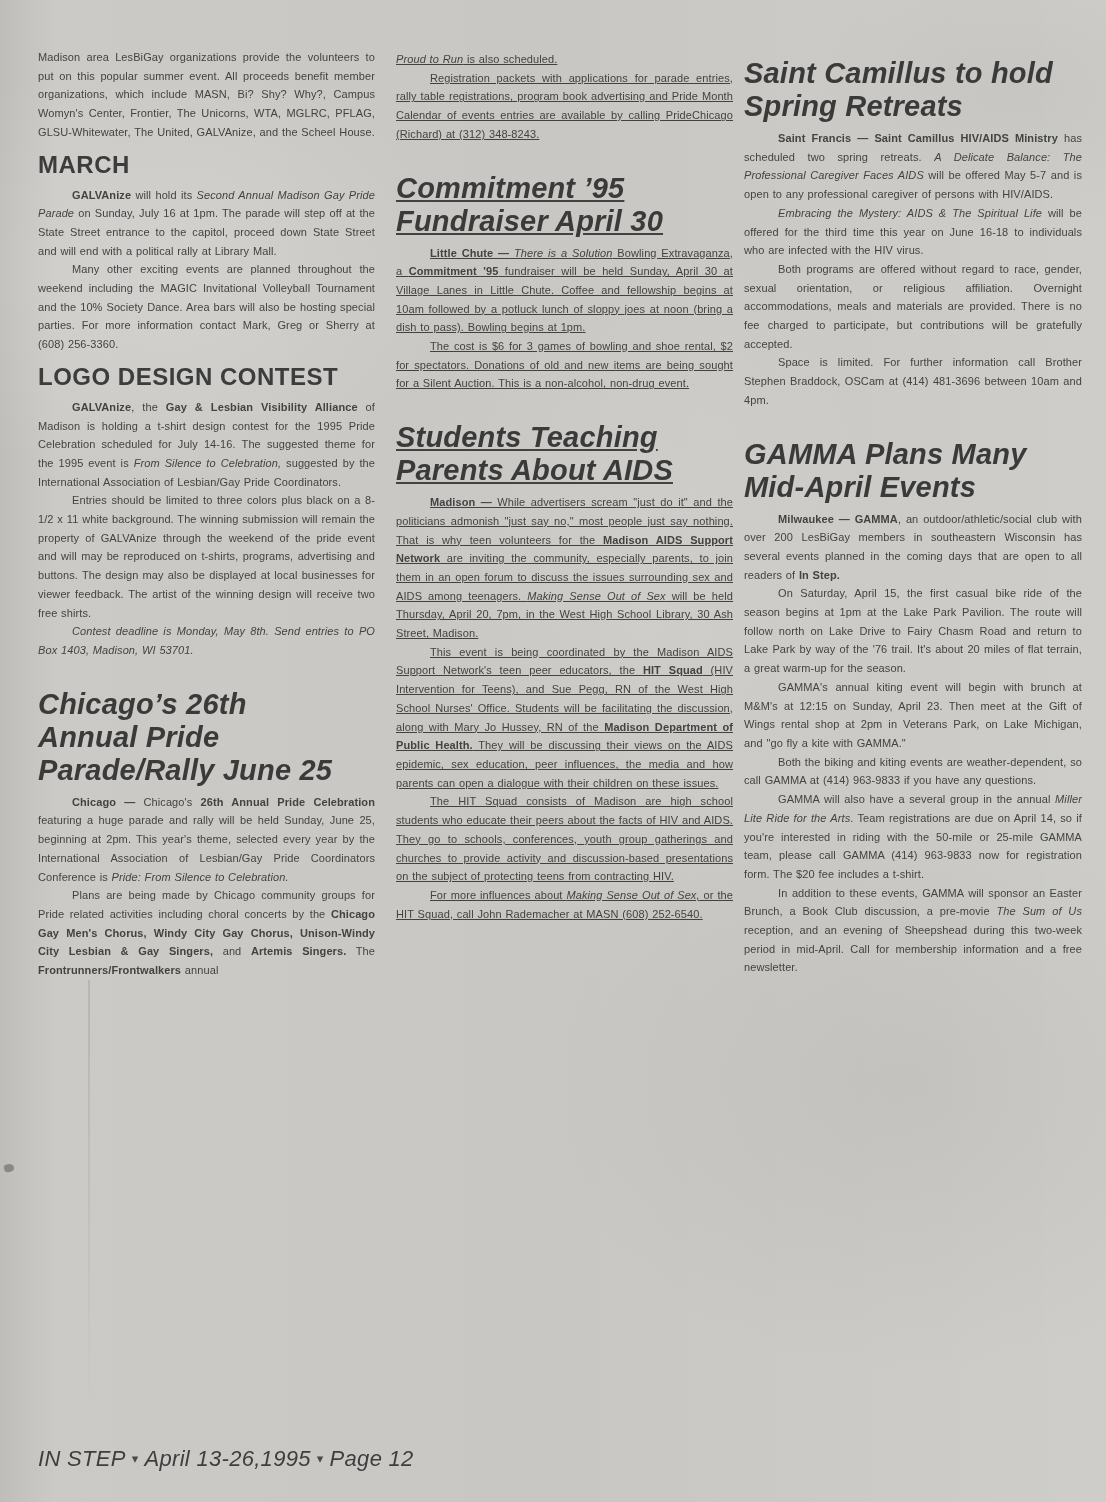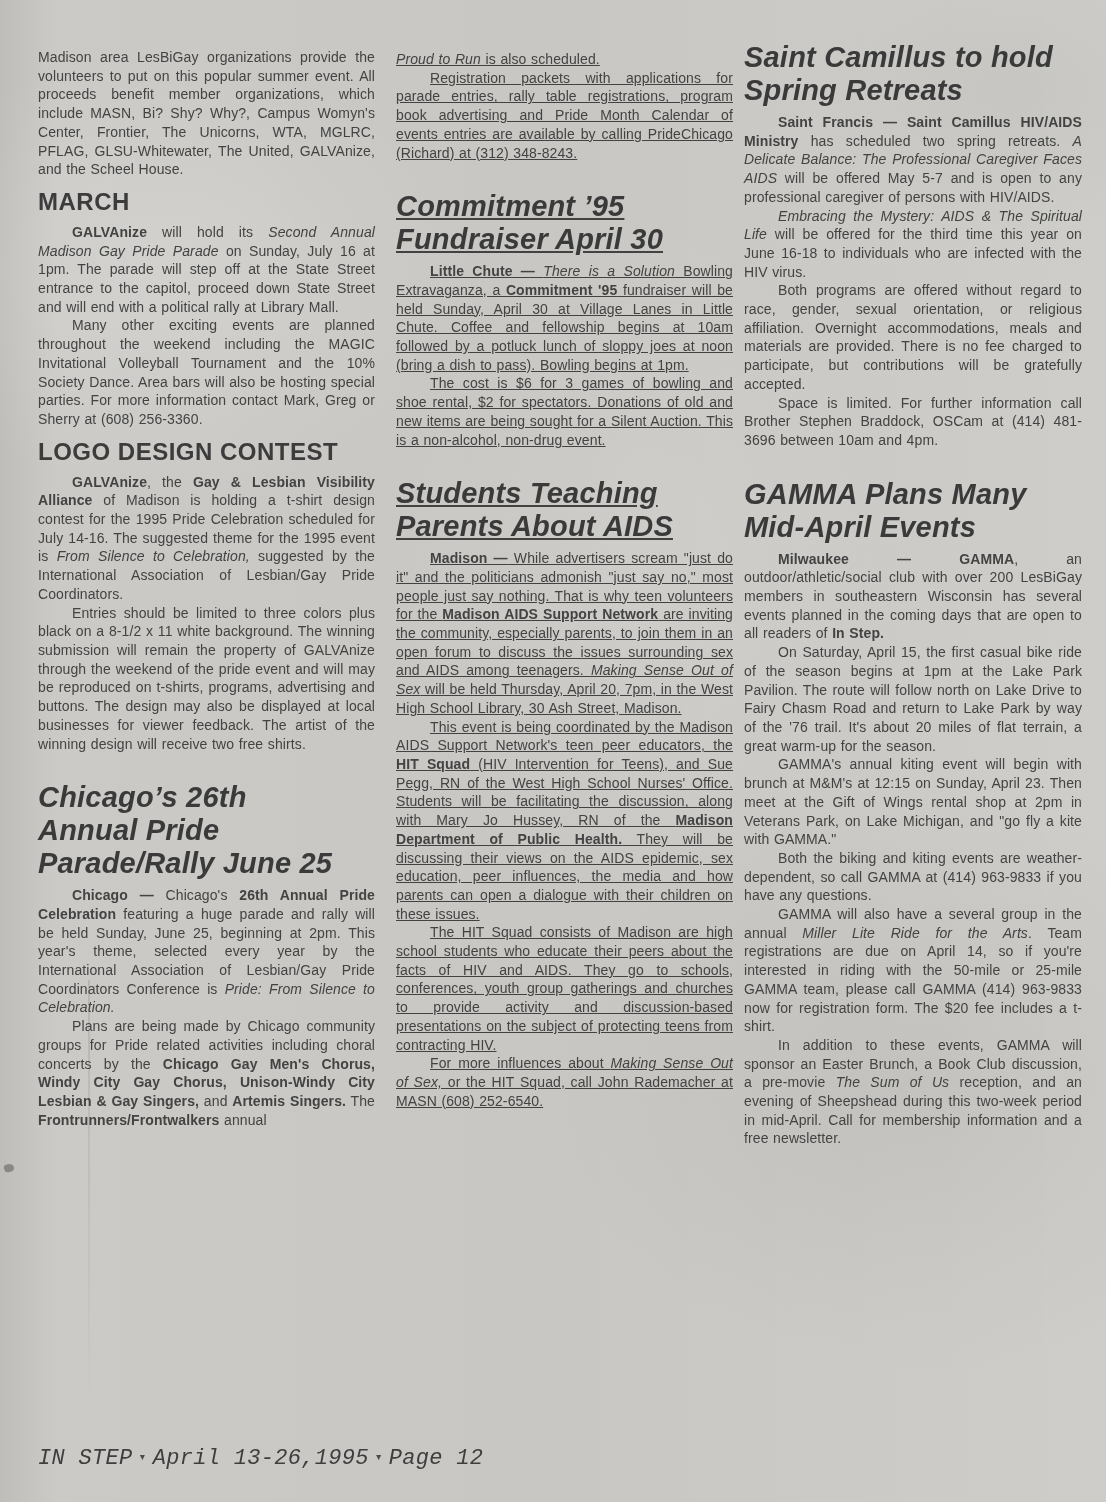--- a/index.html
+++ b/index.html
@@ -15,25 +15,25 @@
       radial-gradient(ellipse 300px 200px at 92% 6%, rgba(150,150,145,0.12), rgba(150,150,145,0) 70%),
       linear-gradient(90deg, rgba(105,105,100,0.10), rgba(255,255,255,0.05) 5%, rgba(0,0,0,0) 50%, rgba(255,255,255,0.10) 96%);
     overflow: hidden;
     position: relative;
     color: #424242;
   }
   .page { position: absolute; inset: 0; }
   .col { position: absolute; }
   #col-0 { left: 38px;  top: 48px; width: 337px; }
   #col-1 { left: 396px; top: 50px; width: 337px; text-decoration: underline; }
-  #col-2 { left: 744px; top: 41px; width: 338px; }
+  #col-2 { left: 744px; top: 57px; width: 338px; }
 
   .par {
     margin: 0;
-    font-size: 14px;
+    font-size: 11px;
     line-height: 18.7px;
     text-align: justify;
     letter-spacing: 0.1px;
     word-spacing: 0.6px;
     color: #434343;
   }
   .par.ind { text-indent: 34px; }
   .par .b { font-weight: bold; }
   .par .i { font-style: italic; }
 
@@ -58,21 +58,20 @@
   .col > :first-child { margin-top: 0; }
 
   .footer {
     position: absolute;
     left: 38px; top: 1446px;
     font-size: 22px;
     font-style: italic;
     color: #3e3e3e;
     letter-spacing: 0.3px;
     white-space: nowrap;
-    font-family: Liberation Mono, monospace;
   }
   .footer .tri {
     font-style: normal;
     font-size: 13px;
     vertical-align: 3px;
     padding: 0 6px;
     color: #4a4a4a;
   }
 
   .crease {
@@ -96,20 +95,21 @@
 
 <div class="page">
   <div class="col" id="col-0">
       <p class="par"><span>Madison area LesBiGay organizations provide the volunteers to put on this popular summer event. All proceeds benefit member organizations, which include MASN, Bi? Shy? Why?, Campus Womyn's Center, Frontier, The Unicorns, WTA, MGLRC, PFLAG, GLSU-Whitewater, The United, GALVAnize, and the Scheel House.</span></p>
       <h3 class="center-head">MARCH</h3>
       <p class="par ind"><span class="b">GALVAnize</span><span> will hold its </span><span class="i">Second Annual Madison Gay Pride Parade</span><span> on Sunday, July 16 at 1pm. The parade will step off at the State Street entrance to the capitol, proceed down State Street and will end with a political rally at Library Mall.</span></p>
       <p class="par ind"><span>Many other exciting events are planned throughout the weekend including the MAGIC Invitational Volleyball Tournament and the 10% Society Dance. Area bars will also be hosting special parties. For more information contact Mark, Greg or Sherry at (608) 256-3360.</span></p>
       <h3 class="center-head">LOGO DESIGN CONTEST</h3>
       <p class="par ind"><span class="b">GALVAnize</span><span>, the </span><span class="b">Gay &amp; Lesbian Visibility Alliance</span><span> of Madison is holding a t-shirt design contest for the 1995 Pride Celebration scheduled for July 14-16. The suggested theme for the 1995 event is </span><span class="i">From Silence to Celebration,</span><span> suggested by the International Association of Lesbian/Gay Pride Coordinators.</span></p>
       <p class="par ind"><span>Entries should be limited to three colors plus black on a 8-1/2 x 11 white background. The winning submission will remain the property of GALVAnize through the weekend of the pride event and will may be reproduced on t-shirts, programs, advertising and buttons. The design may also be displayed at local businesses for viewer feedback. The artist of the winning design will receive two free shirts.</span></p>
+      <p class="par ind"><span class="i">Contest deadline is Monday, May 8th. Send entries to PO Box 1403, Madison, WI 53701.</span></p>
       <h2 class="headline">Chicago’s 26th<br>Annual Pride<br>Parade/Rally June 25</h2>
       <p class="par ind"><span class="b">Chicago —</span><span> Chicago's </span><span class="b">26th Annual Pride Celebration</span><span> featuring a huge parade and rally will be held Sunday, June 25, beginning at 2pm. This year's theme, selected every year by the International Association of Lesbian/Gay Pride Coordinators Conference is </span><span class="i">Pride: From Silence to Celebration.</span></p>
       <p class="par ind"><span>Plans are being made by Chicago community groups for Pride related activities including choral concerts by the </span><span class="b">Chicago Gay Men's Chorus, Windy City Gay Chorus, Unison-Windy City Lesbian &amp; Gay Singers,</span><span> and </span><span class="b">Artemis Singers.</span><span> The </span><span class="b">Frontrunners/Frontwalkers</span><span> annual</span></p>
     </div>
   <div class="col" id="col-1">
       <p class="par"><span class="i">Proud to Run</span><span> is also scheduled.</span></p>
       <p class="par ind"><span>Registration packets with applications for parade entries, rally table registrations, program book advertising and Pride Month Calendar of events entries are available by calling PrideChicago (Richard) at (312) 348-8243.</span></p>
       <h2 class="headline">Commitment ’95<br>Fundraiser April 30</h2>
       <p class="par ind"><span class="b">Little Chute —</span><span> </span><span class="i">There is a Solution</span><span> Bowling Extravaganza, a </span><span class="b">Commitment '95</span><span> fundraiser will be held Sunday, April 30 at Village Lanes in Little Chute. Coffee and fellowship begins at 10am followed by a potluck lunch of sloppy joes at noon (bring a dish to pass). Bowling begins at 1pm.</span></p>
       <p class="par ind"><span>The cost is $6 for 3 games of bowling and shoe rental, $2 for spectators. Donations of old and new items are being sought for a Silent Auction. This is a non-alcohol, non-drug event.</span></p>

